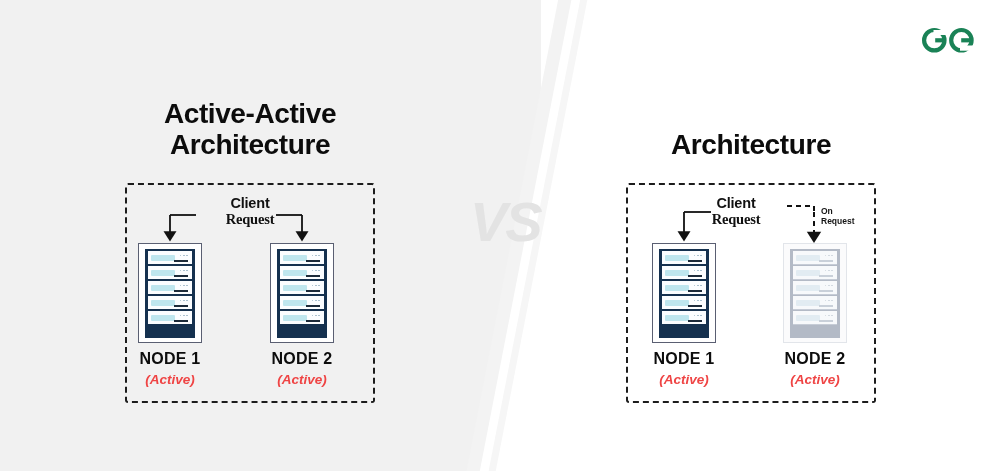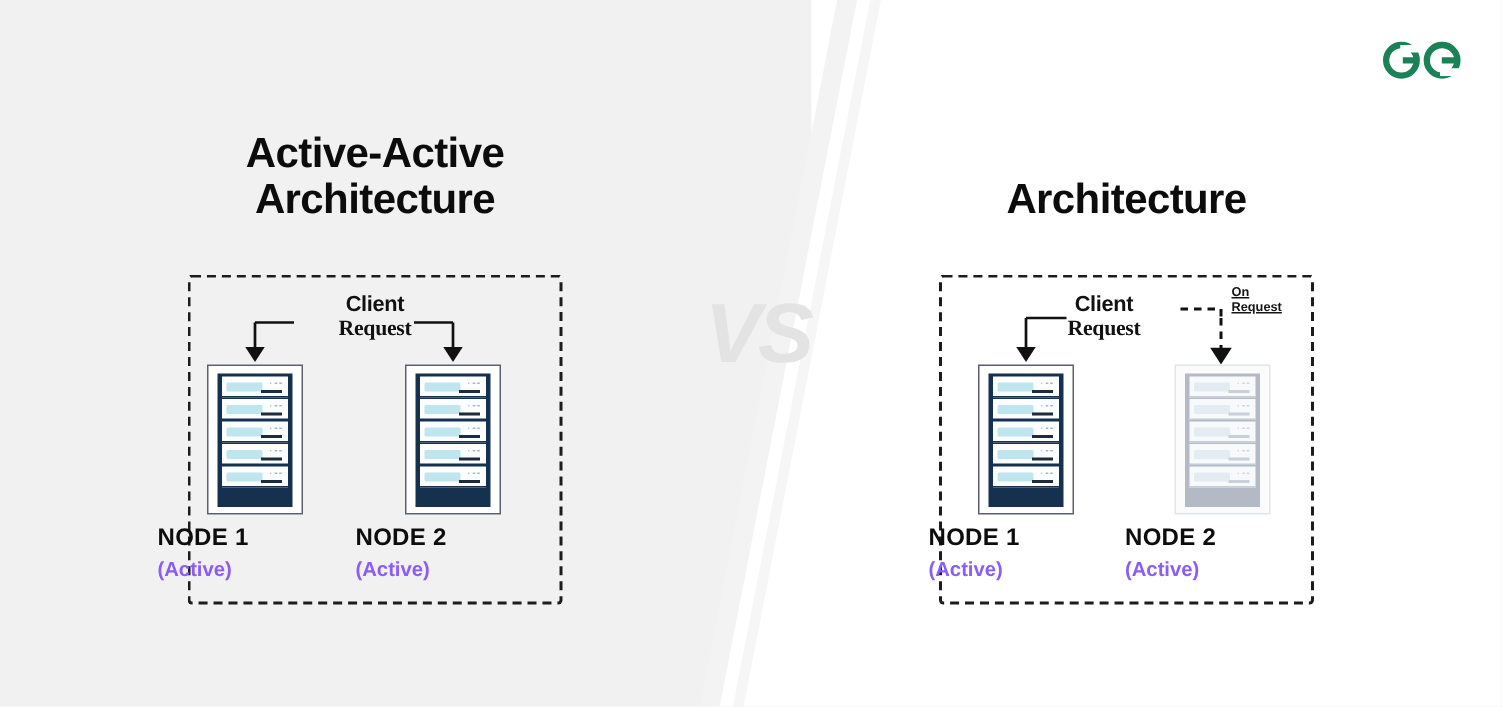--- a/index.html
+++ b/index.html
@@ -29,21 +29,21 @@
 
   
   .logo{position:absolute;right:22px;top:20px;width:62px;height:40px;}
 
   
   .panel{position:absolute;top:0;height:471px;}
   .panel-left{left:0;width:500px;}
   .panel-right{left:501px;width:500px;}
 
   .panel-title{
-    position:absolute;top:86px;left:0;right:0;
+    position:absolute;top:98px;left:0;right:0;
     text-align:center;
     font-size:28px;line-height:1.12;font-weight:800;
     color:#0c0c0c;letter-spacing:-0.4px;
   }
 
   
   .groupbox{
     position:absolute;top:183px;left:50%;transform:translateX(-50%);
     width:250px;height:220px;
     border:2px dashed #1c1c1c;
@@ -101,27 +101,27 @@
   .server .bay .dots{position:absolute;right:4px;top:3.5px;display:flex;gap:1.5px;}
   .server .bay .dots i{display:block;width:1.8px;height:1.8px;background:#9fb9c9;border-radius:50%;}
   .server.passive .bay .dots i{background:#ced5dd;}
   .server .bay .line{
     position:absolute;right:4px;top:8.5px;width:14px;height:2px;background:#1d2b3a;
   }
   .server.passive .bay .line{background:#c9d0d9;}
 
   
   .node-label{
-    position:absolute;width:130px;
+    position:absolute;text-align:center;width:130px;
   }
   .node-label .name{
     font-size:16px;font-weight:800;color:#0d0d0d;letter-spacing:0.2px;line-height:1.1;
   }
   .node-label .state{
-    font-size:13.5px;font-weight:700;color:#8b5cf6;margin-top:5px;line-height:1.1;
+    font-size:13.5px;font-weight:700;color:#ef4444;margin-top:5px;line-height:1.1;font-style:italic;
   }
 
   
   .vs{
     position:absolute;left:470px;top:193px;width:62px;height:58px;
     font-size:56px;font-weight:900;font-style:italic;color:#e3e3e3;
     line-height:58px;text-align:center;letter-spacing:-2px;
     -webkit-user-select:none;user-select:none;
   }
 </style>
@@ -312,21 +312,21 @@
       <path d="M183,212 L210,212" stroke="#111111" stroke-width="1.8" fill="none"></path>
       <path d="M313,212 L313,237" stroke="#111111" stroke-width="2" fill="none" stroke-dasharray="5 4" marker-end="url(#ahRd)"></path>
       <path d="M286,206 L313,206 L313,214" stroke="#111111" stroke-width="2" fill="none" stroke-dasharray="5 4"></path>
     </svg>
 
     <div class="cr-label" style="left:auto;right:auto;transform:translateX(-50%);left:47%;">
       <span class="l1">Client</span>
       <span class="l2">Request</span>
     </div>
 
-    <div class="failover-note" style="left:320px;top:190px;text-decoration:underline;">
+    <div class="failover-note" style="left:320px;top:207px;">
       <span>On</span><br>
       <span>Request</span>
     </div>
 
     <div class="server" style="left:151px;top:243px;">
       <div class="outer"></div>
       <div class="chassis">
         <div class="bay" style="top:2px;">
           <div class="bar"></div>
           <div class="dots">

